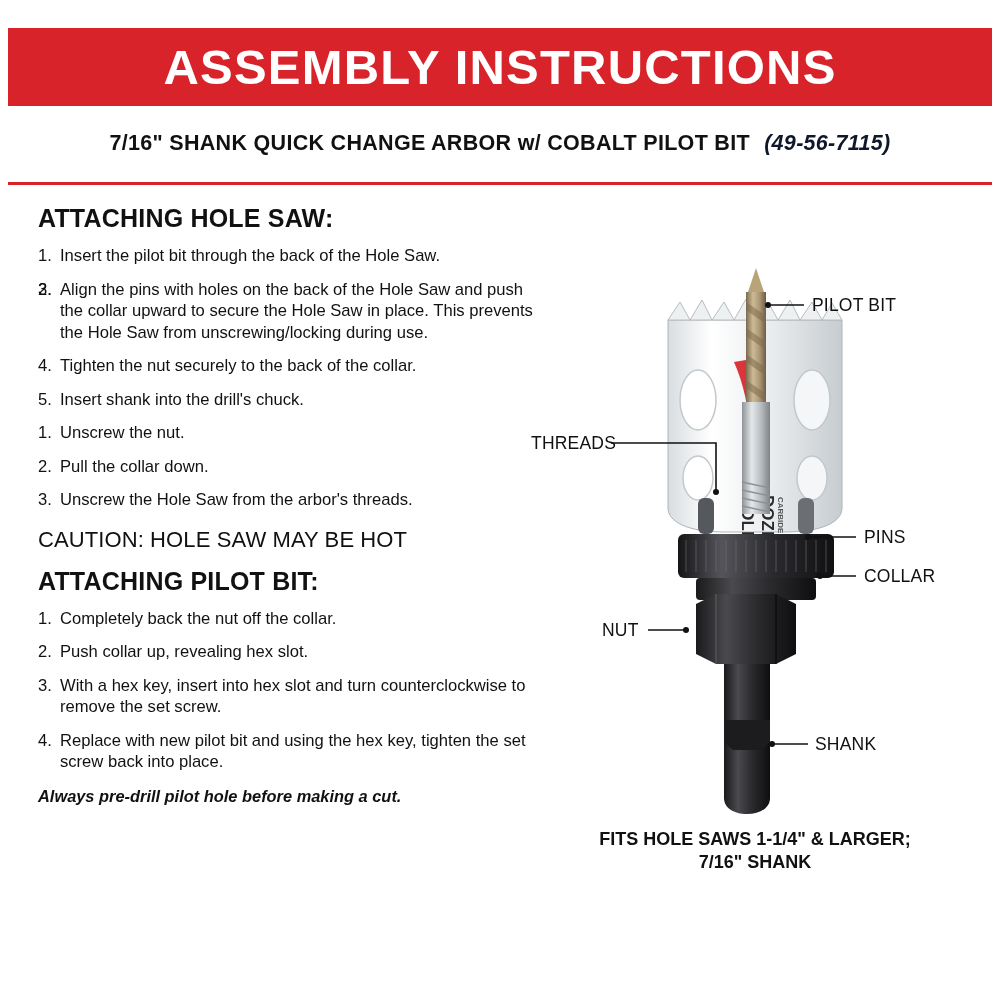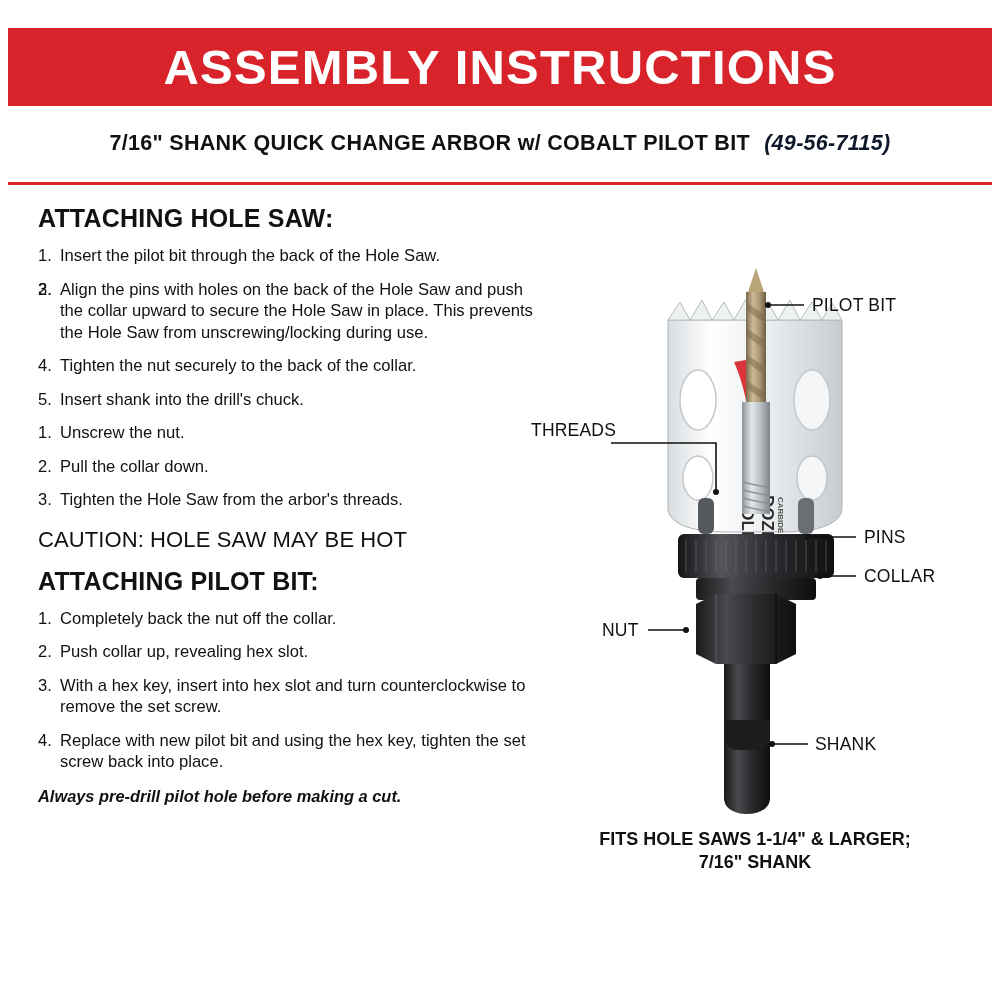--- a/index.html
+++ b/index.html
@@ -144,21 +144,21 @@
       <li><span class="num">1.</span><span>Insert the pilot bit through the back of the Hole Saw.</span></li>
       <li><span class="num">2.</span></li>
       <li><span class="num">3.</span><span>Align the pins with holes on the back of the Hole Saw and push the collar upward to secure the Hole Saw in place. This prevents the Hole Saw from unscrewing/locking during use.</span></li>
       <li><span class="num">4.</span><span>Tighten the nut securely to the back of the collar.</span></li>
       <li><span class="num">5.</span><span>Insert shank into the drill's chuck.</span></li>
     </ol>
 
     <ol class="steps">
       <li><span class="num">1.</span><span>Unscrew the nut.</span></li>
       <li><span class="num">2.</span><span>Pull the collar down.</span></li>
-      <li><span class="num">3.</span><span>Tighten the Hole Saw from the arbor's threads.</span></li>
+      <li><span class="num">3.</span><span>Unscrew the Hole Saw from the arbor's threads.</span></li>
     </ol>
 
     <div class="caution">CAUTION:  HOLE SAW MAY BE HOT</div>
 
     <h2 class="section">ATTACHING PILOT BIT:</h2>
     <ol class="steps">
       <li><span class="num">1.</span><span>Completely back the nut off the collar.</span></li>
       <li><span class="num">2.</span><span>Push collar up, revealing hex slot.</span></li>
       <li><span class="num">3.</span><span>With a hex key, insert into hex slot and turn counterclockwise to remove the set screw.</span></li>
       <li><span class="num">4.</span><span>Replace with new pilot bit and using the hex key, tighten the set screw back into place.</span></li>
@@ -291,21 +291,21 @@
       <circle cx="716" cy="492" r="3"></circle>
       <circle cx="768" cy="305" r="3"></circle>
       <circle cx="808" cy="537" r="3"></circle>
       <circle cx="820" cy="576" r="3"></circle>
       <circle cx="686" cy="630" r="3"></circle>
       <circle cx="772" cy="744" r="3"></circle>
     </g>
   </svg>
 
   <div class="callout" style="left:812px; top:295px;">PILOT BIT</div>
-  <div class="callout" style="left:531px; top:420px;">THREADS</div>
+  <div class="callout" style="left:531px; top:433px;">THREADS</div>
   <div class="callout" style="left:864px; top:527px;">PINS</div>
   <div class="callout" style="left:864px; top:566px;">COLLAR</div>
   <div class="callout" style="left:602px; top:620px;">NUT</div>
   <div class="callout" style="left:815px; top:734px;">SHANK</div>
 
   <div class="fits">
     <div>FITS HOLE SAWS 1-1/4" &amp; LARGER;</div>
     <div>7/16" SHANK</div>
   </div>
 

